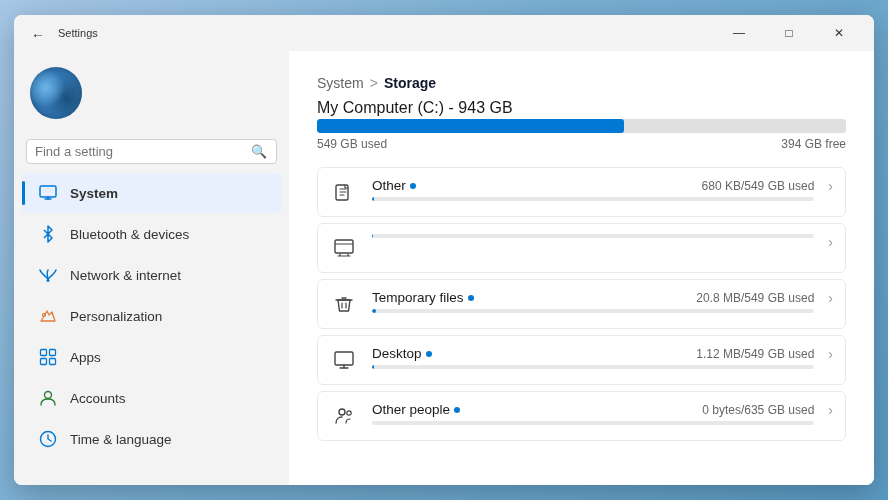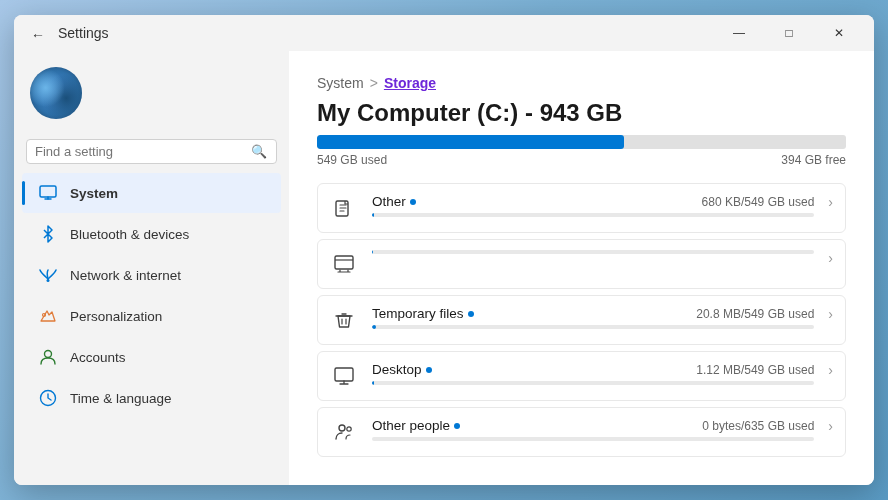--- a/index.html
+++ b/index.html
@@ -37,21 +37,21 @@
       height: 24px;
       display: flex;
       align-items: center;
       justify-content: center;
       cursor: pointer;
       border-radius: 4px;
       color: #333;
       font-size: 14px;
     }
     .titlebar-title {
-      font-size: 14px;
+      font-size: 11px;
       color: #333;
       margin-left: 8px;
     }
     .titlebar-controls {
       margin-left: auto;
       display: flex;
       gap: 4px;
     }
     .titlebar-btn {
       width: 46px;
@@ -181,26 +181,26 @@
       margin-bottom: 8px;
       display: flex;
       align-items: center;
       gap: 6px;
     }
     .breadcrumb-current {
       font-weight: 400;
       color: #666;
     }
     .breadcrumb-arrow { color: #999; }
-    .breadcrumb-bold { font-weight: 700; color: #6d28d9; text-decoration: underline; }
+    .breadcrumb-bold { font-weight: 700; color: #0f172a; }
     .page-title {
-      font-size: 24px;
-      font-weight: 700;
+      font-size: 16px;
+      font-weight: 400;
       color: #1a1a1a;
-      margin-bottom: 8px;
+      margin-bottom: 2px;
     }
     
     .storage-bar-container {
       margin-bottom: 4px;
     }
     .storage-bar {
       height: 14px;
       background: #e0e0e0;
       border-radius: 3px;
       overflow: hidden;
@@ -360,20 +360,31 @@
         <div class="nav-item">
           <div class="nav-icon">
             <svg width="18" height="18" viewBox="0 0 18 18" fill="none">
               <path d="M2 14 L8 4 L10 8 L13 5 L16 14 Z" stroke="#e07b39" stroke-width="1.3" fill="none" stroke-linejoin="round"></path>
               <circle cx="5" cy="8" r="1.5" stroke="#e07b39" stroke-width="1.2" fill="none"></circle>
             </svg>
           </div>
           <span>Personalization</span>
         </div>
 
+        <div class="nav-item">
+          <div class="nav-icon">
+            <svg width="18" height="18" viewBox="0 0 18 18" fill="none">
+              <rect x="1.5" y="1.5" width="6" height="6" rx="1" stroke="#0078d4" stroke-width="1.3"></rect>
+              <rect x="10.5" y="1.5" width="6" height="6" rx="1" stroke="#0078d4" stroke-width="1.3"></rect>
+              <rect x="1.5" y="10.5" width="6" height="6" rx="1" stroke="#0078d4" stroke-width="1.3"></rect>
+              <rect x="10.5" y="10.5" width="6" height="6" rx="1" stroke="#0078d4" stroke-width="1.3"></rect>
+            </svg>
+          </div>
+          <span>Apps</span>
+        </div>
 
         <div class="nav-item">
           <div class="nav-icon">
             <svg width="18" height="18" viewBox="0 0 18 18" fill="none">
               <circle cx="9" cy="6" r="3.5" stroke="#2e7d32" stroke-width="1.4"></circle>
               <path d="M2 16 C2 12 5 10 9 10 C13 10 16 12 16 16" stroke="#2e7d32" stroke-width="1.4" stroke-linecap="round" fill="none"></path>
             </svg>
           </div>
           <span>Accounts</span>
         </div>

